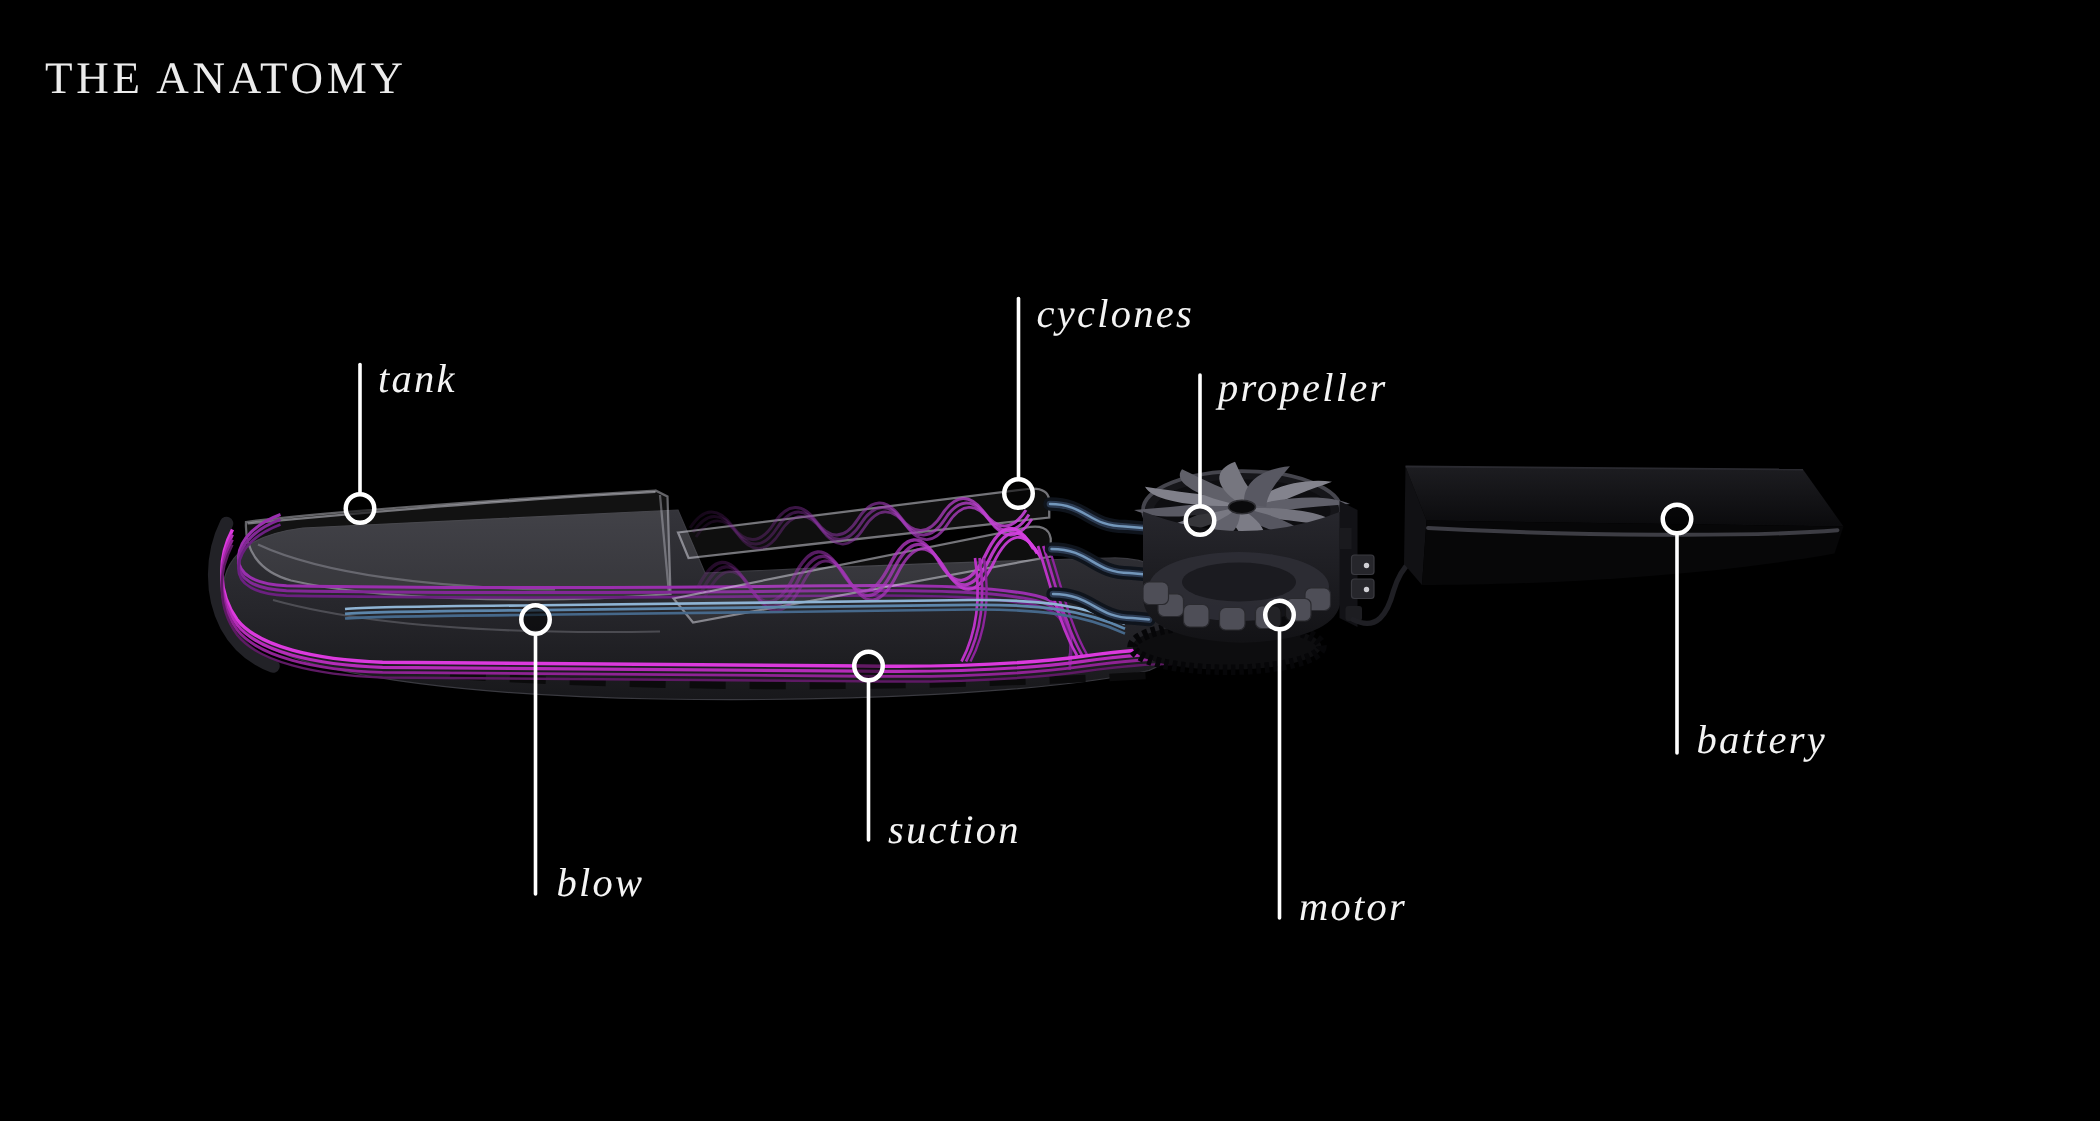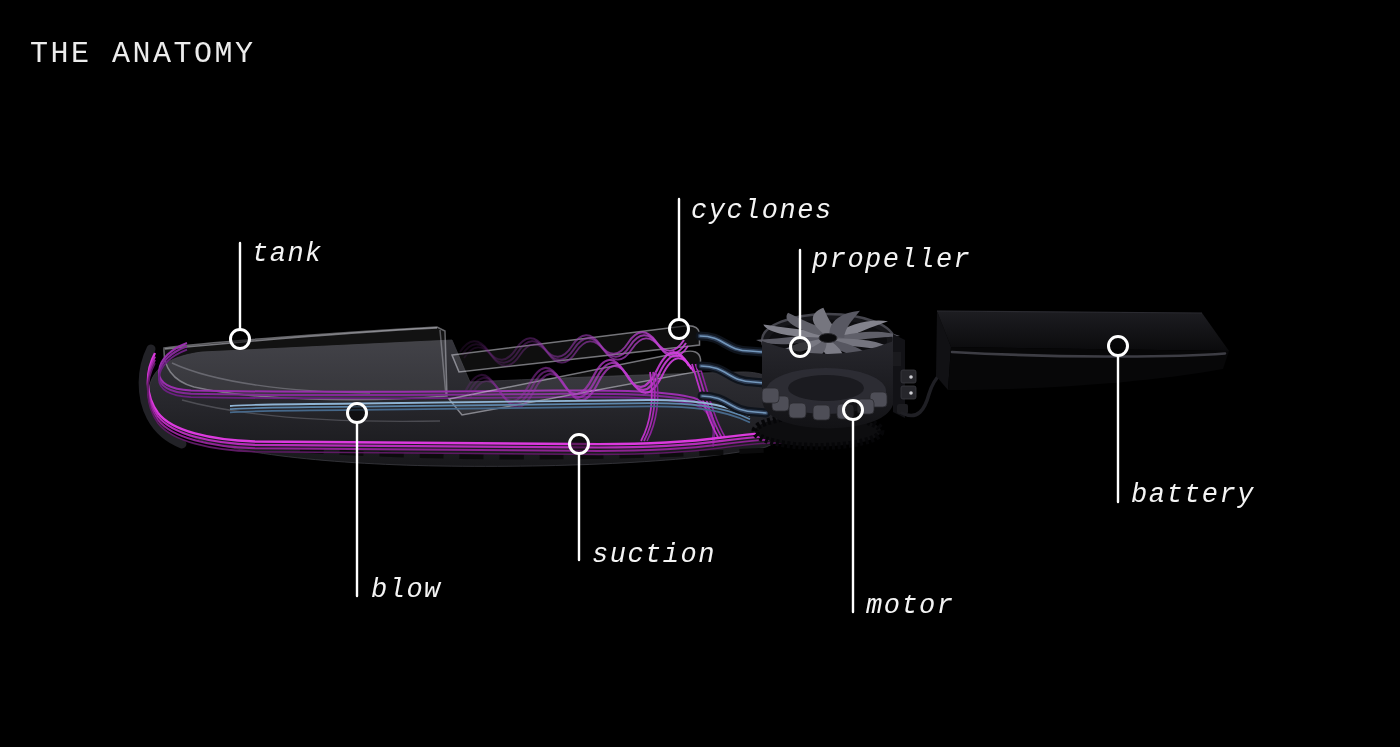--- a/index.html
+++ b/index.html
@@ -1,17 +1,17 @@
 <!DOCTYPE html>
 <html><head>
 <meta charset="utf-8">
 <style>
   html,body{margin:0;padding:0;background:#000;}
   .stage{position:relative;width:1348px;height:747px;background:#000;overflow:hidden;
-         font-family:Liberation Mono, monospace;}
+         font-family:Liberation Serif, serif;}
   svg{display:block;}
   .title-text{font-size:30px;letter-spacing:2.5px;fill:#ececec;font-weight:400;}
   .part-label{font-size:27px;font-style:italic;letter-spacing:1.5px;fill:#f4f4f4;}
   .leader{stroke:#ffffff;stroke-width:2.4;fill:none;stroke-linecap:round;}
   .marker{fill:rgba(0,0,0,0.55);stroke:#ffffff;stroke-width:3;}
 </style>
 </head>
 <body>
 
 <div class="stage">

